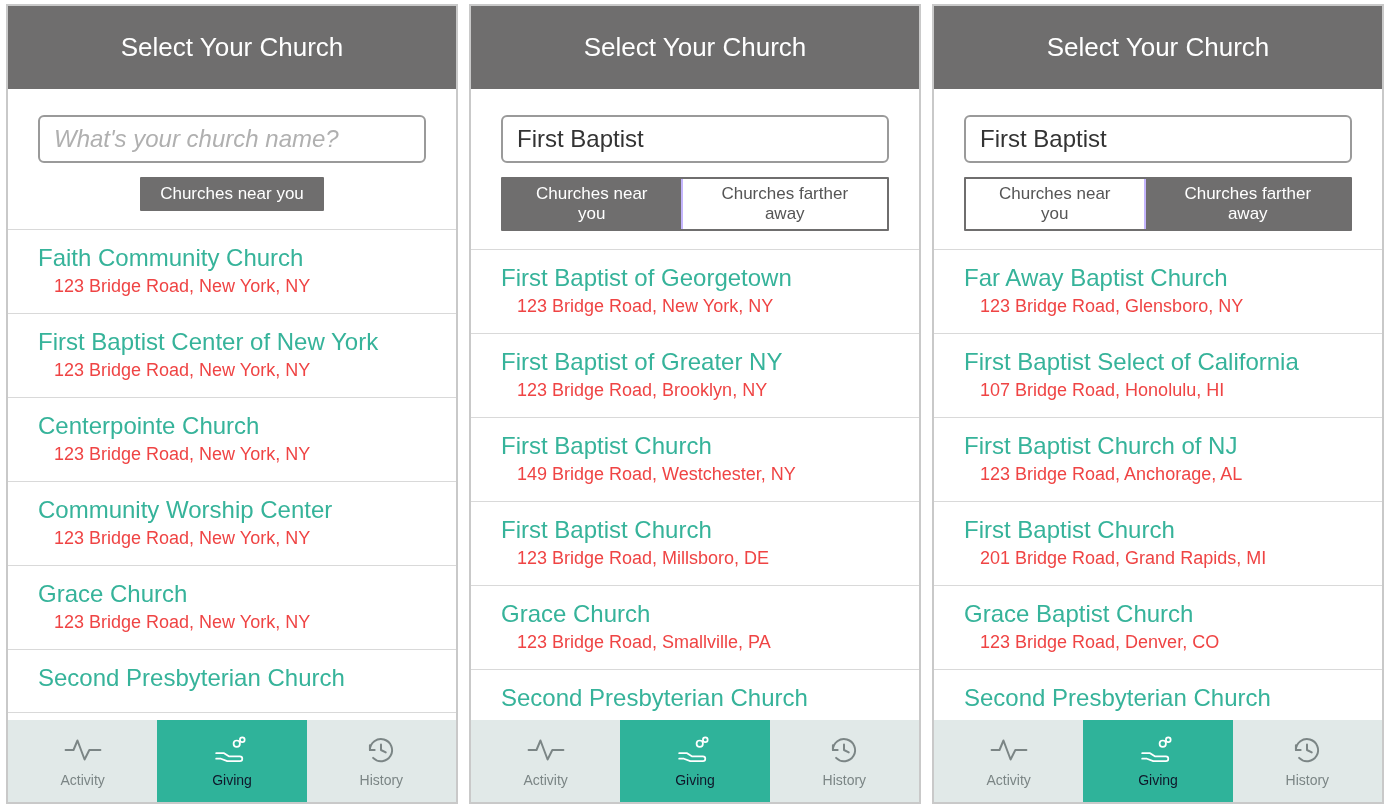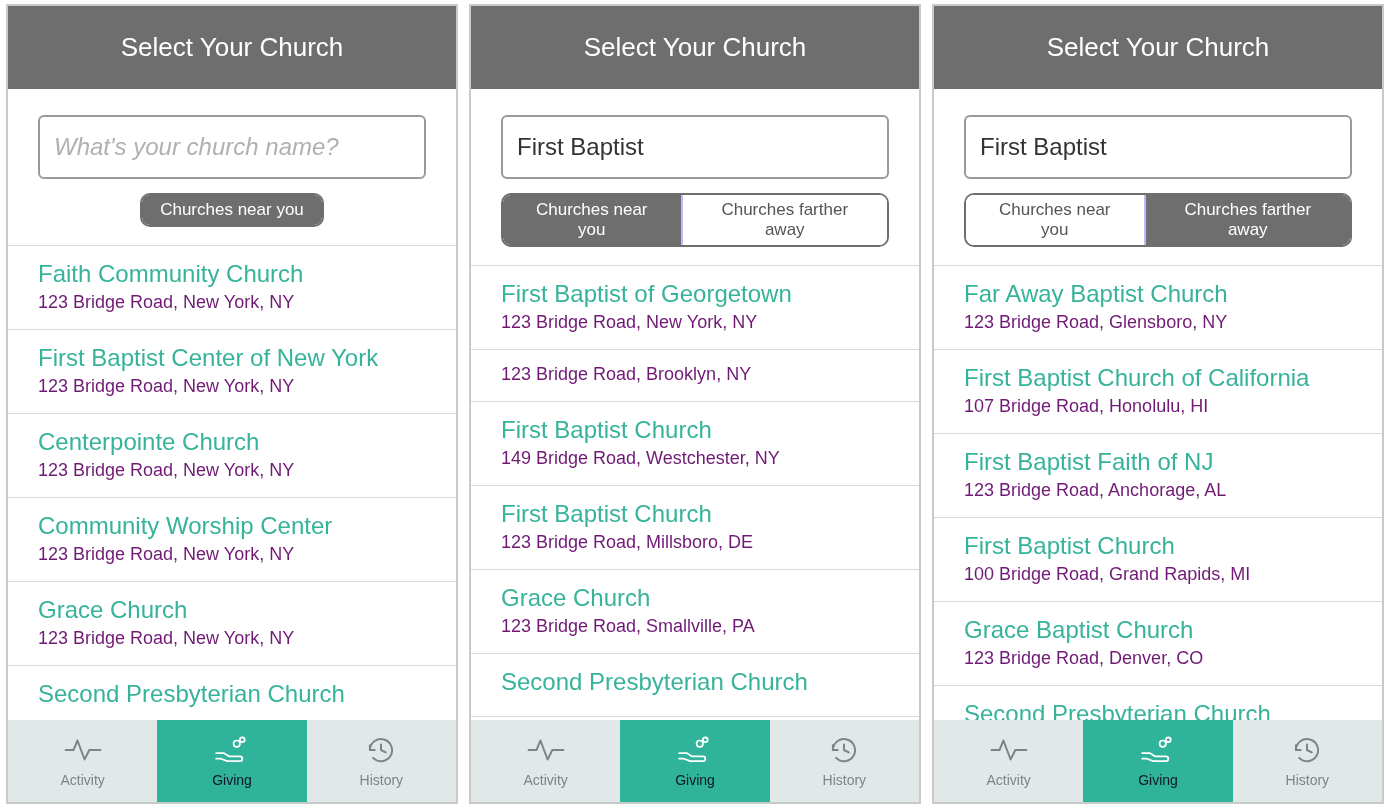--- a/index.html
+++ b/index.html
@@ -29,36 +29,36 @@
     font-weight: 500;
     padding: 26px 0;
   }
   .search-area {
     padding: 26px 30px 8px 30px;
     border-bottom: 1px solid #d9d9d9;
   }
   .search-input {
     width: 100%;
     font-size: 24px;
-    padding: 16px 14px;
+    padding: 8px 14px;
     border: 2px solid #9a9a9a;
     border-radius: 6px;
     color: #333;
   }
   .search-input::placeholder { color: #b0b0b0; font-style: italic; }
   .seg-wrap {
     display: flex;
     justify-content: center;
     margin-top: 14px;
     margin-bottom: 10px;
   }
   .seg {
     display: inline-flex;
     border: 2px solid #6f6e6e;
-    border-radius: 10px;
+    border-radius: 1px;
     overflow: hidden;
   }
   .seg .seg-btn {
     font-size: 17px;
     padding: 5px 18px;
     background: #fff;
     color: #555;
     border: none;
     cursor: pointer;
   }
@@ -75,22 +75,23 @@
     padding: 14px 30px 16px 30px;
     border-bottom: 1px solid #d9d9d9;
   }
   .row .church-name {
     color: #36b39a;
     font-size: 24px;
     font-weight: 500;
     margin-bottom: 4px;
   }
   .row .church-addr {
-    color: #701a75;
+    color: #ef4444;
     font-size: 18px;
+    margin-left: 16px;
   }
   .tabbar {
     position: absolute;
     left: 0; right: 0; bottom: 0;
     display: flex;
     height: 82px;
     background: transparent;
   }
   .tab {
     flex: 1;
@@ -179,20 +180,21 @@
           <button class="seg-btn active">Churches near you</button>
           <button class="seg-btn">Churches farther away</button>
         </div>
       </div></div>
     <div class="list">
       <div class="row">
         <div class="church-name">First Baptist of Georgetown</div>
         <div class="church-addr">123 Bridge Road, New York, NY</div>
       </div>
       <div class="row">
+        <div class="church-name">First Baptist of Greater NY</div>
         <div class="church-addr">123 Bridge Road, Brooklyn, NY</div>
       </div>
       <div class="row">
         <div class="church-name">First Baptist Church</div>
         <div class="church-addr">149 Bridge Road, Westchester, NY</div>
       </div>
       <div class="row">
         <div class="church-name">First Baptist Church</div>
         <div class="church-addr">123 Bridge Road, Millsboro, DE</div>
       </div>
@@ -237,30 +239,30 @@
           <button class="seg-btn">Churches near you</button>
           <button class="seg-btn active">Churches farther away</button>
         </div>
       </div></div>
     <div class="list">
       <div class="row">
         <div class="church-name">Far Away Baptist Church</div>
         <div class="church-addr">123 Bridge Road, Glensboro, NY</div>
       </div>
       <div class="row">
-        <div class="church-name">First Baptist Church of California</div>
+        <div class="church-name">First Baptist Select of California</div>
         <div class="church-addr">107 Bridge Road, Honolulu, HI</div>
       </div>
       <div class="row">
-        <div class="church-name">First Baptist Faith of NJ</div>
+        <div class="church-name">First Baptist Church of NJ</div>
         <div class="church-addr">123 Bridge Road, Anchorage, AL</div>
       </div>
       <div class="row">
         <div class="church-name">First Baptist Church</div>
-        <div class="church-addr">100 Bridge Road, Grand Rapids, MI</div>
+        <div class="church-addr">201 Bridge Road, Grand Rapids, MI</div>
       </div>
       <div class="row">
         <div class="church-name">Grace Baptist Church</div>
         <div class="church-addr">123 Bridge Road, Denver, CO</div>
       </div>
       <div class="row">
         <div class="church-name">Second Presbyterian Church</div>
         <div class="church-addr"></div>
       </div>
     </div>

